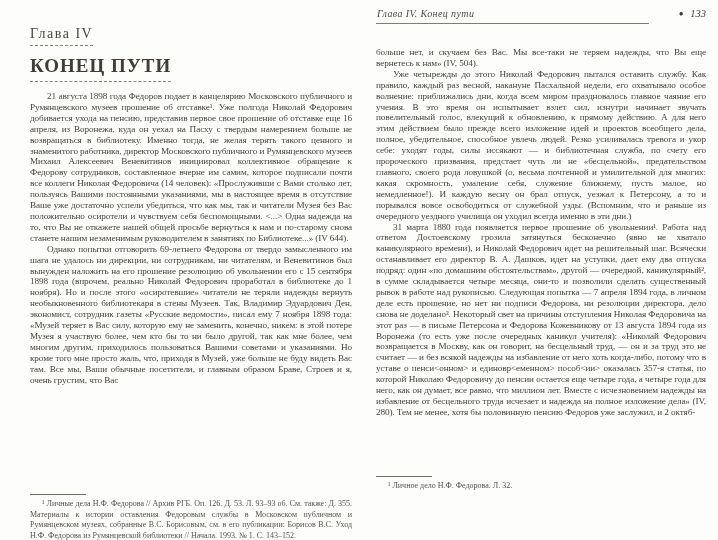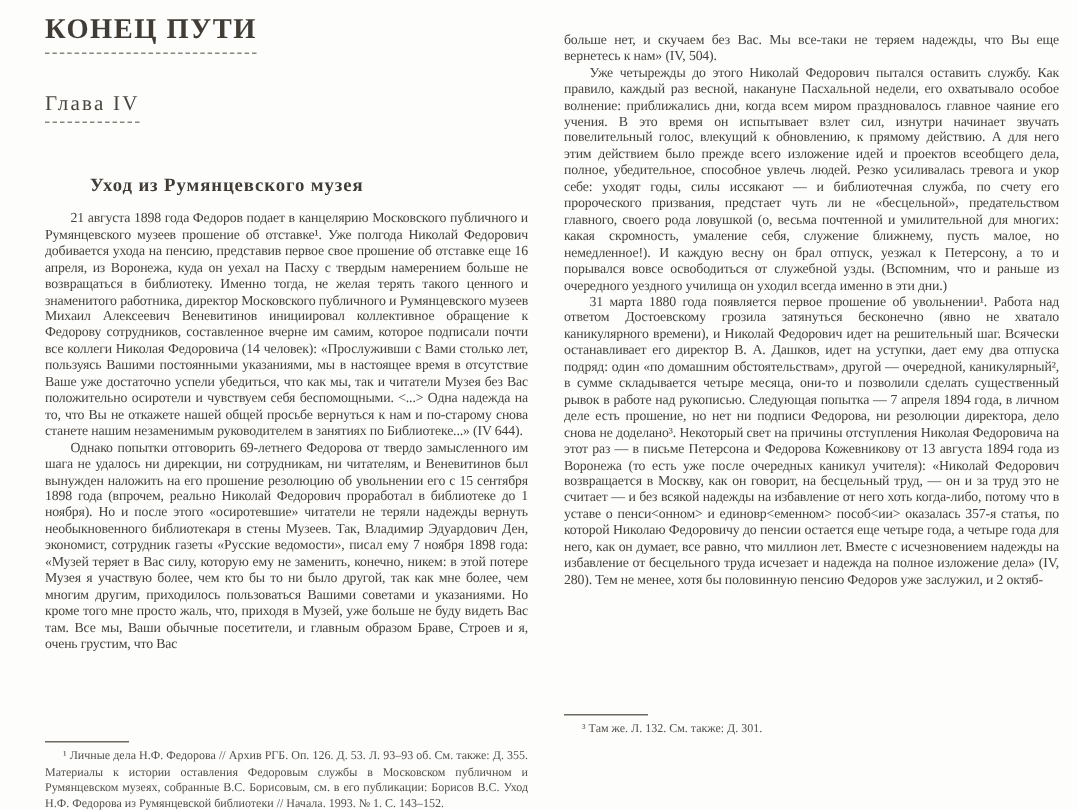--- a/index.html
+++ b/index.html
@@ -131,45 +131,52 @@
 
   .body-text-right { margin-top: 21px; }
 </style>
 </head>
 <body>
 
 <div class="spread">
 
   <div class="page page-left">
     <div>
+      <span class="chapter-label">Глава IV</span>
+    </div>
+    <div>
       <span class="chapter-title">КОНЕЦ ПУТИ</span>
     </div>
-    <div>
-      <span class="chapter-label">Глава IV</span>
-    </div>
-    <div class="section-title">Уход из Румянцевского музея</div>
 
     <div class="body-text">
       <p class="para">21 августа 1898 года Федоров подает в канцелярию Московского публичного и Румянцевского музеев прошение об отставке¹. Уже полгода Николай Федорович добивается ухода на пенсию, представив первое свое прошение об отставке еще 16 апреля, из Воронежа, куда он уехал на Пасху с твердым намерением больше не возвращаться в библиотеку. Именно тогда, не желая терять такого ценного и знаменитого работника, директор Московского публичного и Румянцевского музеев Михаил Алексеевич Веневитинов инициировал коллективное обращение к Федорову сотрудников, составленное вчерне им самим, которое подписали почти все коллеги Николая Федоровича (14 человек): «Прослуживши с Вами столько лет, пользуясь Вашими постоянными указаниями, мы в настоящее время в отсутствие Ваше уже достаточно успели убедиться, что как мы, так и читатели Музея без Вас положительно осиротели и чувствуем себя беспомощными. &lt;...&gt; Одна надежда на то, что Вы не откажете нашей общей просьбе вернуться к нам и по-старому снова станете нашим незаменимым руководителем в занятиях по Библиотеке...» (IV 644).</p>
       <p class="para">Однако попытки отговорить 69-летнего Федорова от твердо замысленного им шага не удалось ни дирекции, ни сотрудникам, ни читателям, и Веневитинов был вынужден наложить на его прошение резолюцию об увольнении его с 15 сентября 1898 года (впрочем, реально Николай Федорович проработал в библиотеке до 1 ноября). Но и после этого «осиротевшие» читатели не теряли надежды вернуть необыкновенного библиотекаря в стены Музеев. Так, Владимир Эдуардович Ден, экономист, сотрудник газеты «Русские ведомости», писал ему 7 ноября 1898 года: «Музей теряет в Вас силу, которую ему не заменить, конечно, никем: в этой потере Музея я участвую более, чем кто бы то ни было другой, так как мне более, чем многим другим, приходилось пользоваться Вашими советами и указаниями. Но кроме того мне просто жаль, что, приходя в Музей, уже больше не буду видеть Вас там. Все мы, Ваши обычные посетители, и главным образом Браве, Строев и я, очень грустим, что Вас</p>
     </div>
 
     <div class="footnote-block-left">
       <div class="footnote-rule"></div>
       <p class="footnote">¹ Личные дела Н.Ф. Федорова // Архив РГБ. Оп. 126. Д. 53. Л. 93–93 об. См. также: Д. 355. Материалы к истории оставления Федоровым службы в Московском публичном и Румянцевском музеях, собранные В.С. Борисовым, см. в его публикации: Борисов В.С. Уход Н.Ф. Федорова из Румянцевской библиотеки // Начала. 1993. № 1. С. 143–152.</p>
     </div>
   </div>
 
   <div class="page page-right">
+    <div class="running-header">
+      <span class="running-header-title">Глава IV. Конец пути</span>
+      <span class="header-rule"></span>
+      <span class="page-number-wrap">
+        <span class="page-number-bullet">●</span>
+        <span class="page-number">133</span>
+      </span>
+    </div>
 
     <div class="body-text body-text-right">
       <p class="para cont">больше нет, и скучаем без Вас. Мы все-таки не теряем надежды, что Вы еще вернетесь к нам» (IV, 504).</p>
       <p class="para">Уже четырежды до этого Николай Федорович пытался оставить службу. Как правило, каждый раз весной, накануне Пасхальной недели, его охватывало особое волнение: приближались дни, когда всем миром праздновалось главное чаяние его учения. В это время он испытывает взлет сил, изнутри начинает звучать повелительный голос, влекущий к обновлению, к прямому действию. А для него этим действием было прежде всего изложение идей и проектов всеобщего дела, полное, убедительное, способное увлечь людей. Резко усиливалась тревога и укор себе: уходят годы, силы иссякают — и библиотечная служба, по счету его пророческого призвания, предстает чуть ли не «бесцельной», предательством главного, своего рода ловушкой (о, весьма почтенной и умилительной для многих: какая скромность, умаление себя, служение ближнему, пусть малое, но немедленное!). И каждую весну он брал отпуск, уезжал к Петерсону, а то и порывался вовсе освободиться от служебной узды. (Вспомним, что и раньше из очередного уездного училища он уходил всегда именно в эти дни.)</p>
       <p class="para">31 марта 1880 года появляется первое прошение об увольнении¹. Работа над ответом Достоевскому грозила затянуться бесконечно (явно не хватало каникулярного времени), и Николай Федорович идет на решительный шаг. Всячески останавливает его директор В. А. Дашков, идет на уступки, дает ему два отпуска подряд: один «по домашним обстоятельствам», другой — очередной, каникулярный², в сумме складывается четыре месяца, они-то и позволили сделать существенный рывок в работе над рукописью. Следующая попытка — 7 апреля 1894 года, в личном деле есть прошение, но нет ни подписи Федорова, ни резолюции директора, дело снова не доделано³. Некоторый свет на причины отступления Николая Федоровича на этот раз — в письме Петерсона и Федорова Кожевникову от 13 августа 1894 года из Воронежа (то есть уже после очередных каникул учителя): «Николай Федорович возвращается в Москву, как он говорит, на бесцельный труд, — он и за труд это не считает — и без всякой надежды на избавление от него хоть когда-либо, потому что в уставе о пенси&lt;онном&gt; и единовр&lt;еменном&gt; пособ&lt;ии&gt; оказалась 357-я статья, по которой Николаю Федоровичу до пенсии остается еще четыре года, а четыре года для него, как он думает, все равно, что миллион лет. Вместе с исчезновением надежды на избавление от бесцельного труда исчезает и надежда на полное изложение дела» (IV, 280). Тем не менее, хотя бы половинную пенсию Федоров уже заслужил, и 2 октяб-</p>
     </div>
 
     <div class="footnote-block-right">
       <div class="footnote-rule"></div>
-      <p class="footnote">³ Там же. Л. 132. См. также: Д. 301.</p>
+      <p class="footnote">¹ Личное дело Н.Ф. Федорова. Л. 32.</p>
     </div>
   </div>
 
 </div>
 
 </body></html>

